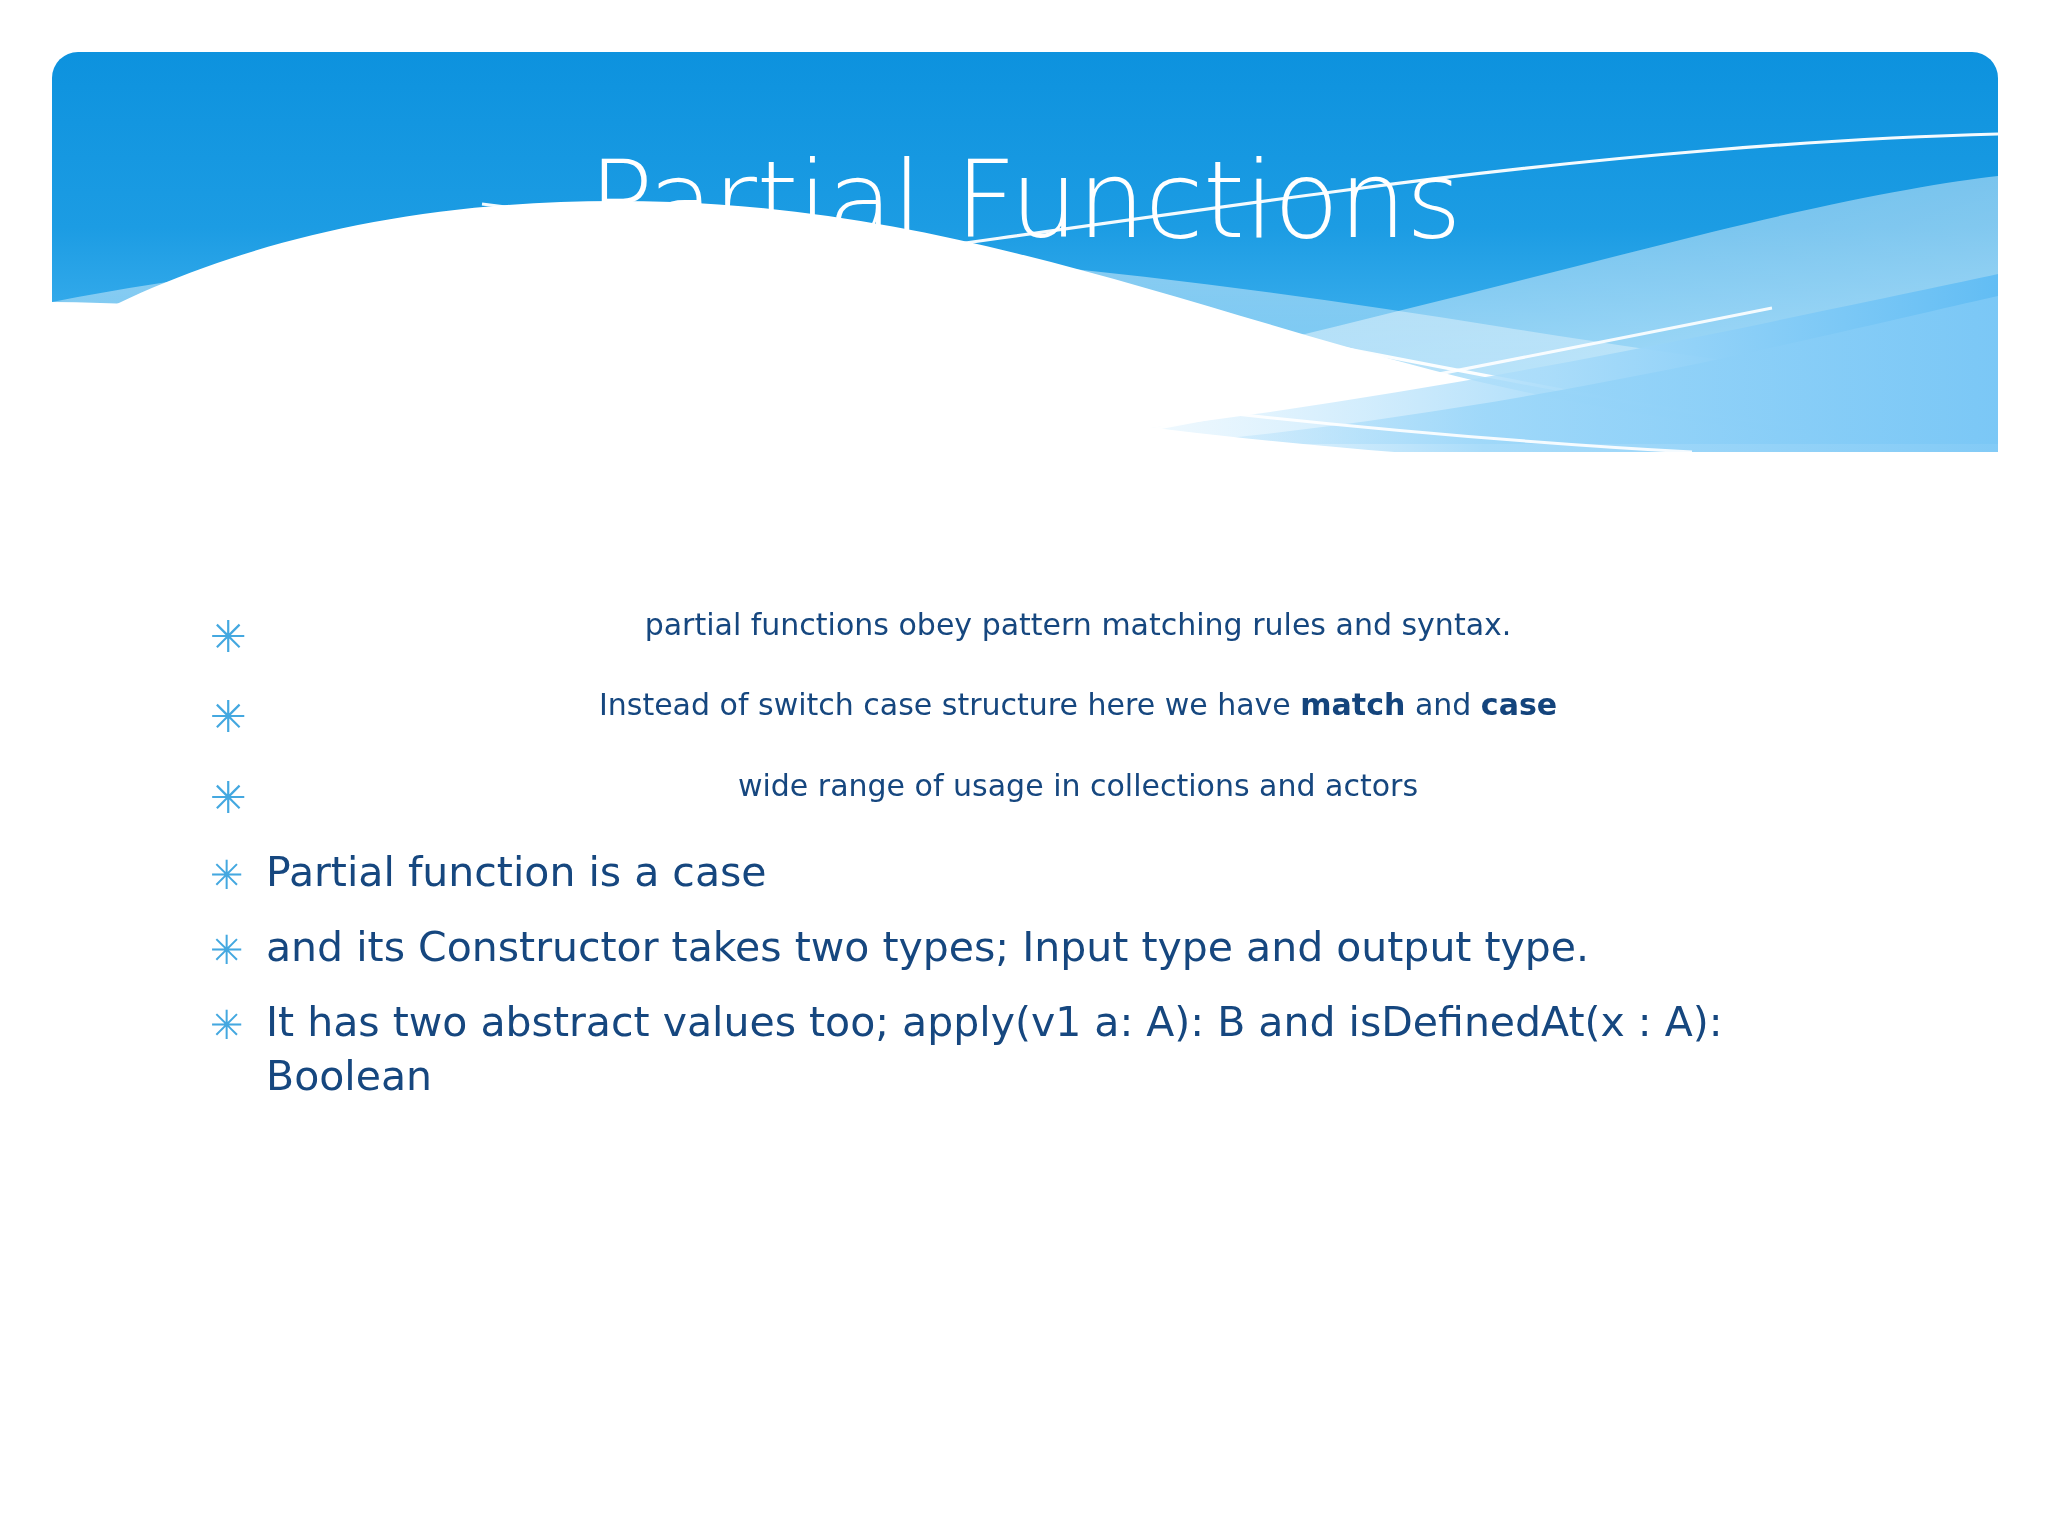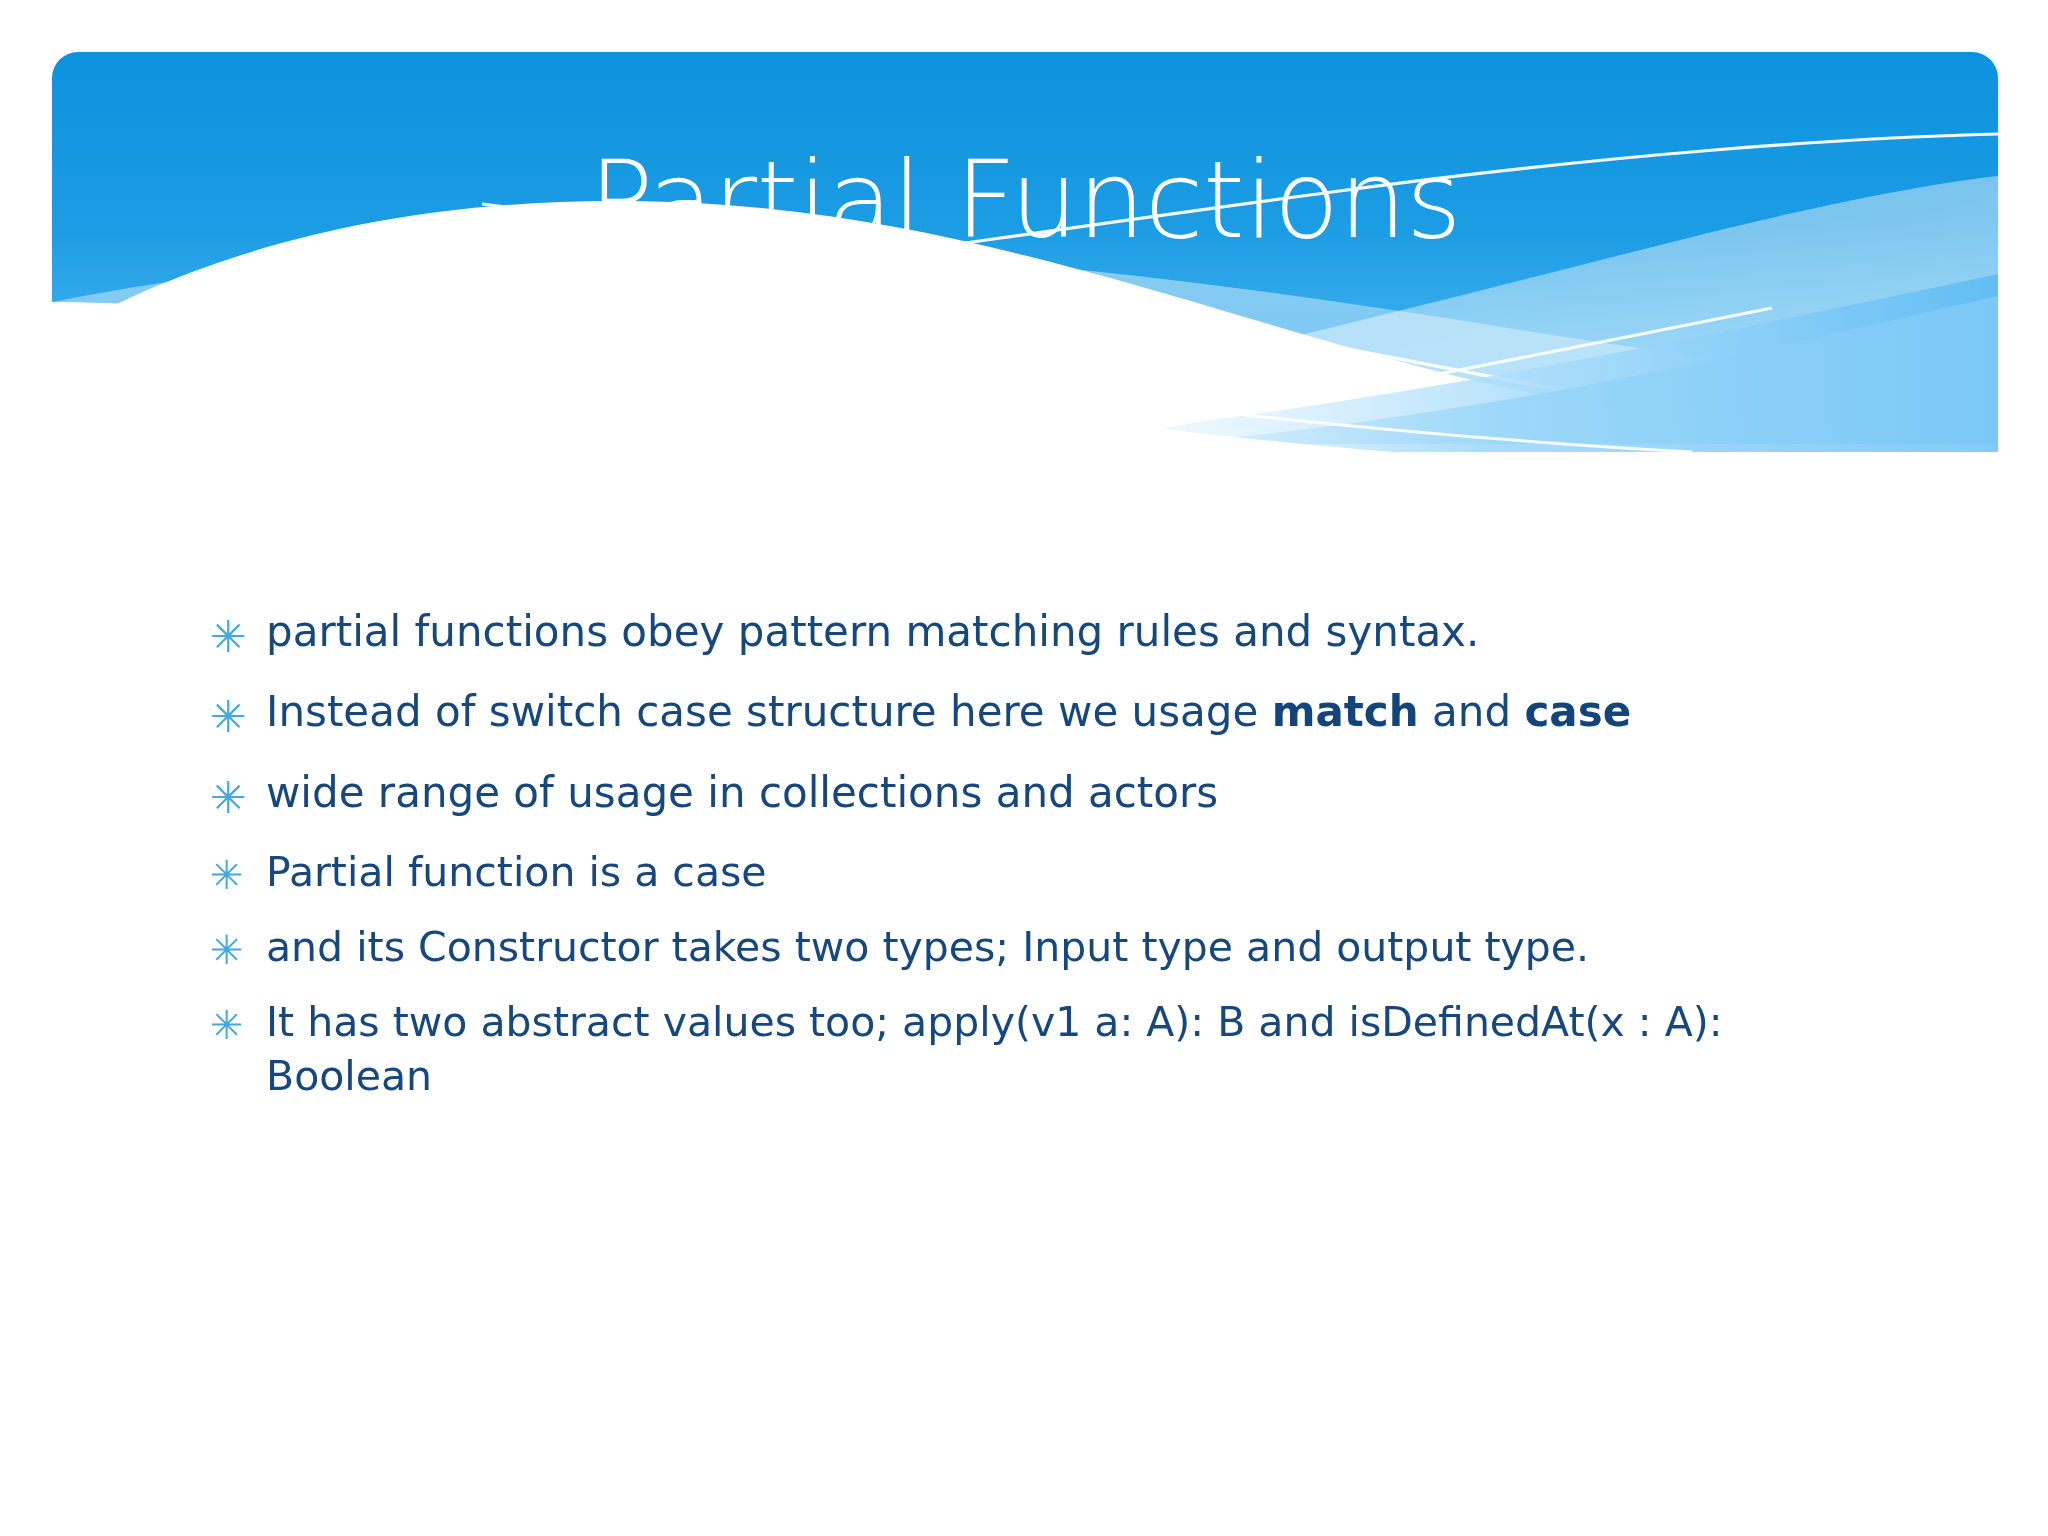--- a/index.html
+++ b/index.html
@@ -107,21 +107,21 @@
 
   .bullet-text {
     flex: 1 1 auto;
     color: #16477f;
     font-family: "DejaVu Sans", sans-serif;
     font-size: 41px;
     font-weight: 400;
     line-height: 1.30;
   }
 
-  .bullet-row.size-lg .bullet-text { font-size: 42px; }
+  .bullet-row.size-lg .bullet-text { font-size: 30px; text-align: center; }
   .bullet-row.size-lg .bullet-marker { font-size: 44px; }
 
   .bullet-text b {
     font-weight: 700;
     color: #14447c;
     margin-top: 16px;
   }
 </style>
 </head>
 <body>
@@ -182,21 +182,21 @@
 
   <div class="body-list">
 
     <div class="bullet-row size-lg">
       <span class="bullet-marker">✳</span>
       <span class="bullet-text"><span>partial functions obey pattern matching rules and syntax.</span></span>
     </div>
 
     <div class="bullet-row size-lg">
       <span class="bullet-marker">✳</span>
-      <span class="bullet-text"><span>Instead of switch case structure here we usage </span><b>match</b><span> and </span><b>case</b></span>
+      <span class="bullet-text"><span>Instead of switch case structure here we have </span><b>match</b><span> and </span><b>case</b></span>
     </div>
 
     <div class="bullet-row size-lg">
       <span class="bullet-marker">✳</span>
       <span class="bullet-text"><span>wide range of usage in collections and actors</span></span>
     </div>
 
     <div class="bullet-row size-md">
       <span class="bullet-marker">✳</span>
       <span class="bullet-text"><span>Partial function is a case</span></span>

